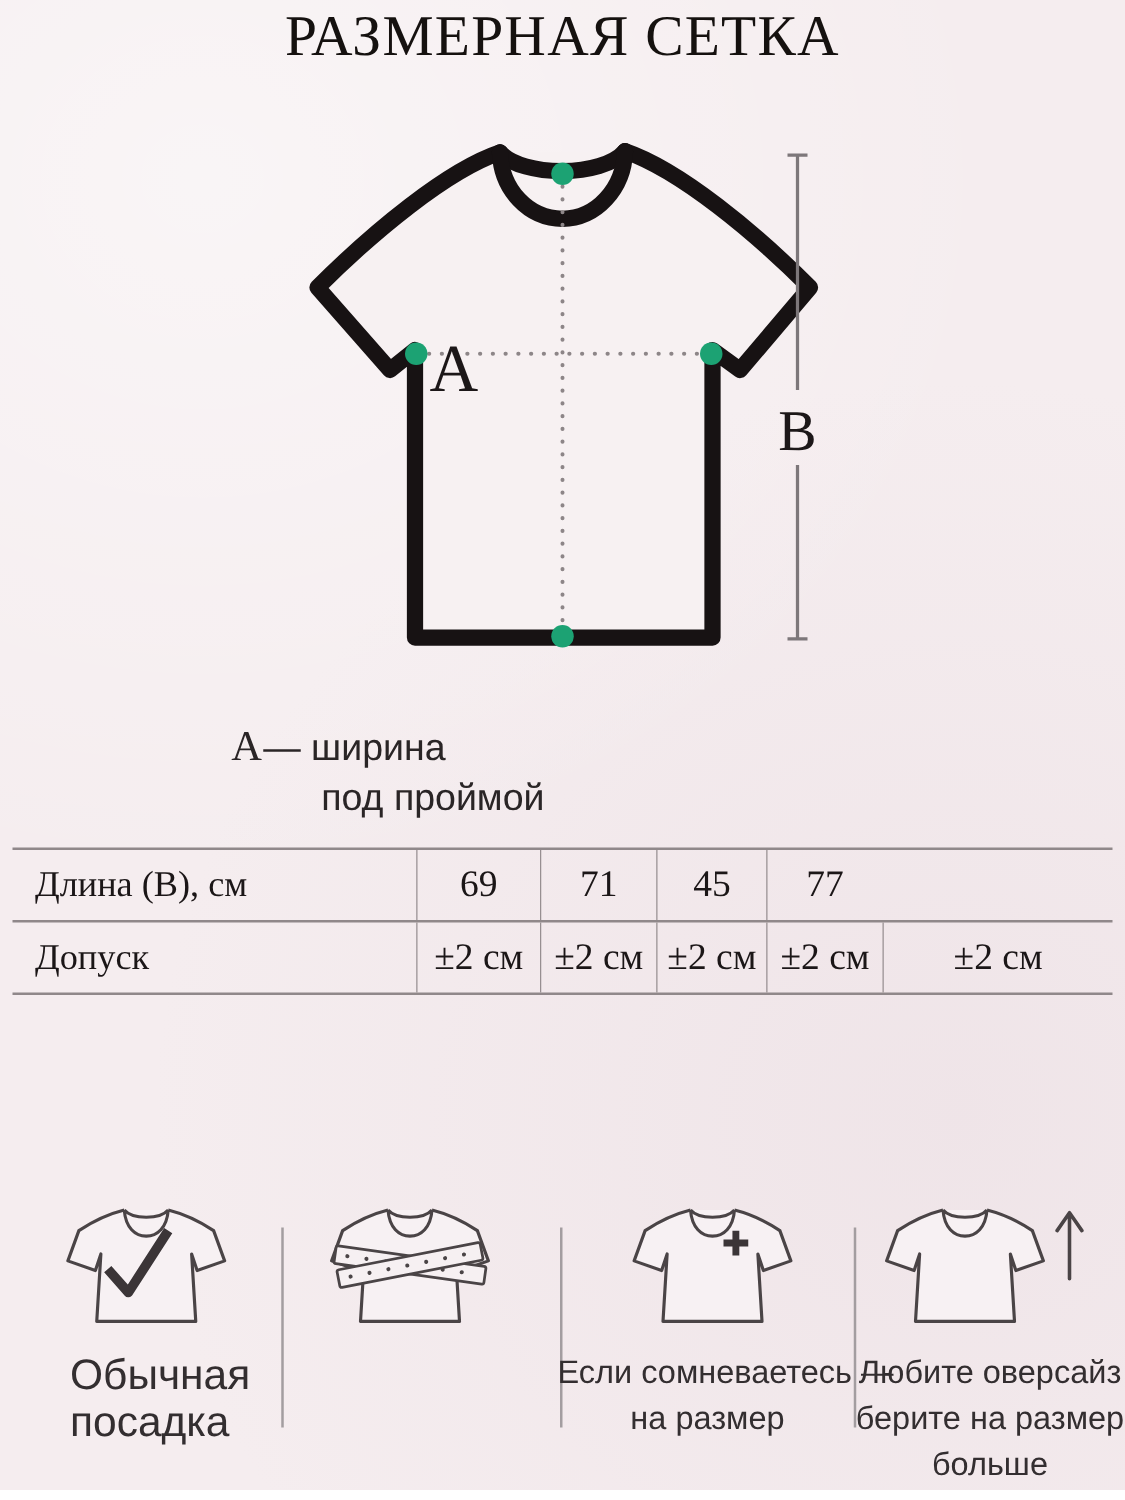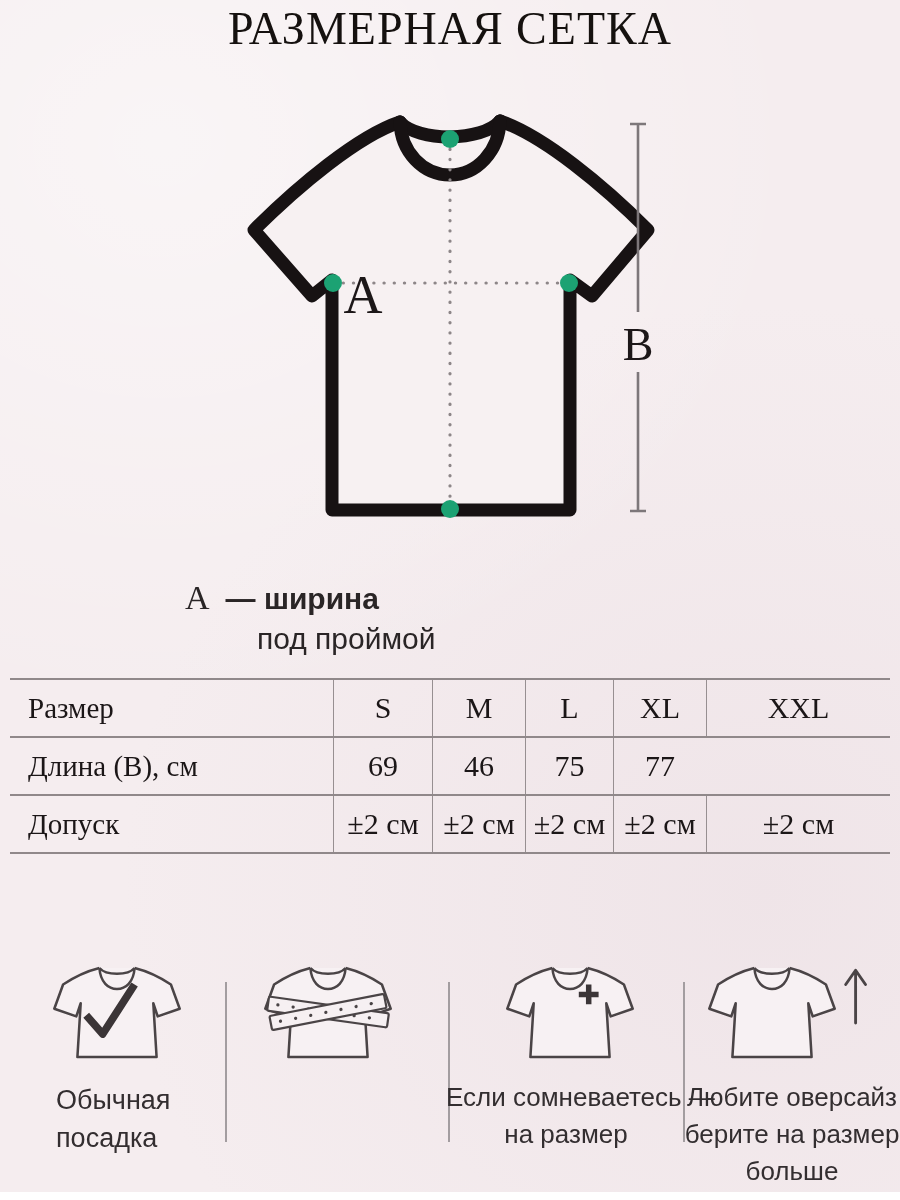--- a/index.html
+++ b/index.html
@@ -17,40 +17,40 @@
     position:absolute; top:2px; left:0; width:900px; margin:0;
     text-align:center; font-family:"Liberation Serif", serif; font-weight:400;
     font-size:46px; letter-spacing:1px; color:#15110f;
   }
 
   .tee-svg { position:absolute; left:240px; top:100px; width:420px; height:420px; }
 
   .legend-a { position:absolute; left:185px; top:578px; font-size:30px; line-height:40px; color:#2a2526; }
   .legend-b { position:absolute; left:437px; top:578px; font-size:30px; line-height:40px; color:#2a2526; }
   .legend-letter { font-family:"Liberation Serif", serif; font-size:34px; }
-  .legend-text { margin-left:16px;font-weight:bold; }
+  .legend-text { margin-left:1px; }
   .legend-line2 { margin-left:72px; }
 
   .size-table { position:absolute; left:10px; top:678px; width:880px;
                 font-family:"Liberation Serif", serif; color:#1b1617; }
   .t-row { display:grid; grid-template-columns:323px 99px 93px 88px 93px 184px;
            height:56px; border-top:2px solid #90888a; }
   .t-row.last { border-bottom:2px solid #90888a; }
   .t-label { display:flex; align-items:center; padding-left:18px; font-size:29px; }
   .t-cell { display:flex; align-items:center; justify-content:center;
             border-left:1.6px solid #978f91; font-size:30px; }
 
   .v-div { position:absolute; top:982px; height:160px; width:2px; background:#a39da0; }
 
   .fit-icon { position:absolute; top:957px; width:132px; height:110px; }
   .fit-icon.wide { width:165px; }
 
   .cap { position:absolute; color:#332e30; }
   .cap div { white-space:nowrap; }
-  .cap-left { font-size:27px; line-height:38px; top:1081px; }
+  .cap-left { font-size:34px; line-height:38px; top:1081px; }
   .cap-center { font-size:26px; line-height:37px; top:1079px; text-align:center; }
 </style>
 </head>
 <body>
 
 <div class="page">
 
   <h1 class="title">РАЗМЕРНАЯ СЕТКА</h1>
 
   <svg class="tee-svg" viewBox="0 0 420 420">
@@ -75,32 +75,24 @@
     <text x="398" y="260" text-anchor="middle" font-family="Liberation Serif, serif" font-size="46" fill="#1c1718">B</text>
   </svg>
 
   <div class="legend-a">
     <div><span class="legend-letter">A</span><span class="legend-text">— ширина</span></div>
     <div class="legend-line2">под проймой</div>
   </div>
 
   <div class="size-table">
     <div class="t-row">
-      <div class="t-label">Размер</div>
-      <div class="t-cell">S</div>
-      <div class="t-cell">M</div>
-      <div class="t-cell">L</div>
-      <div class="t-cell">XL</div>
-      <div class="t-cell">XXL</div>
-    </div>
-    <div class="t-row">
       <div class="t-label">Длина (B), см</div>
       <div class="t-cell">69</div>
-      <div class="t-cell">46</div>
-      <div class="t-cell">75</div>
+      <div class="t-cell">71</div>
+      <div class="t-cell">45</div>
       <div class="t-cell">77</div>
     </div>
     <div class="t-row last">
       <div class="t-label">Допуск</div>
       <div class="t-cell">±2 см</div>
       <div class="t-cell">±2 см</div>
       <div class="t-cell">±2 см</div>
       <div class="t-cell">±2 см</div>
       <div class="t-cell">±2 см</div>
     </div>

